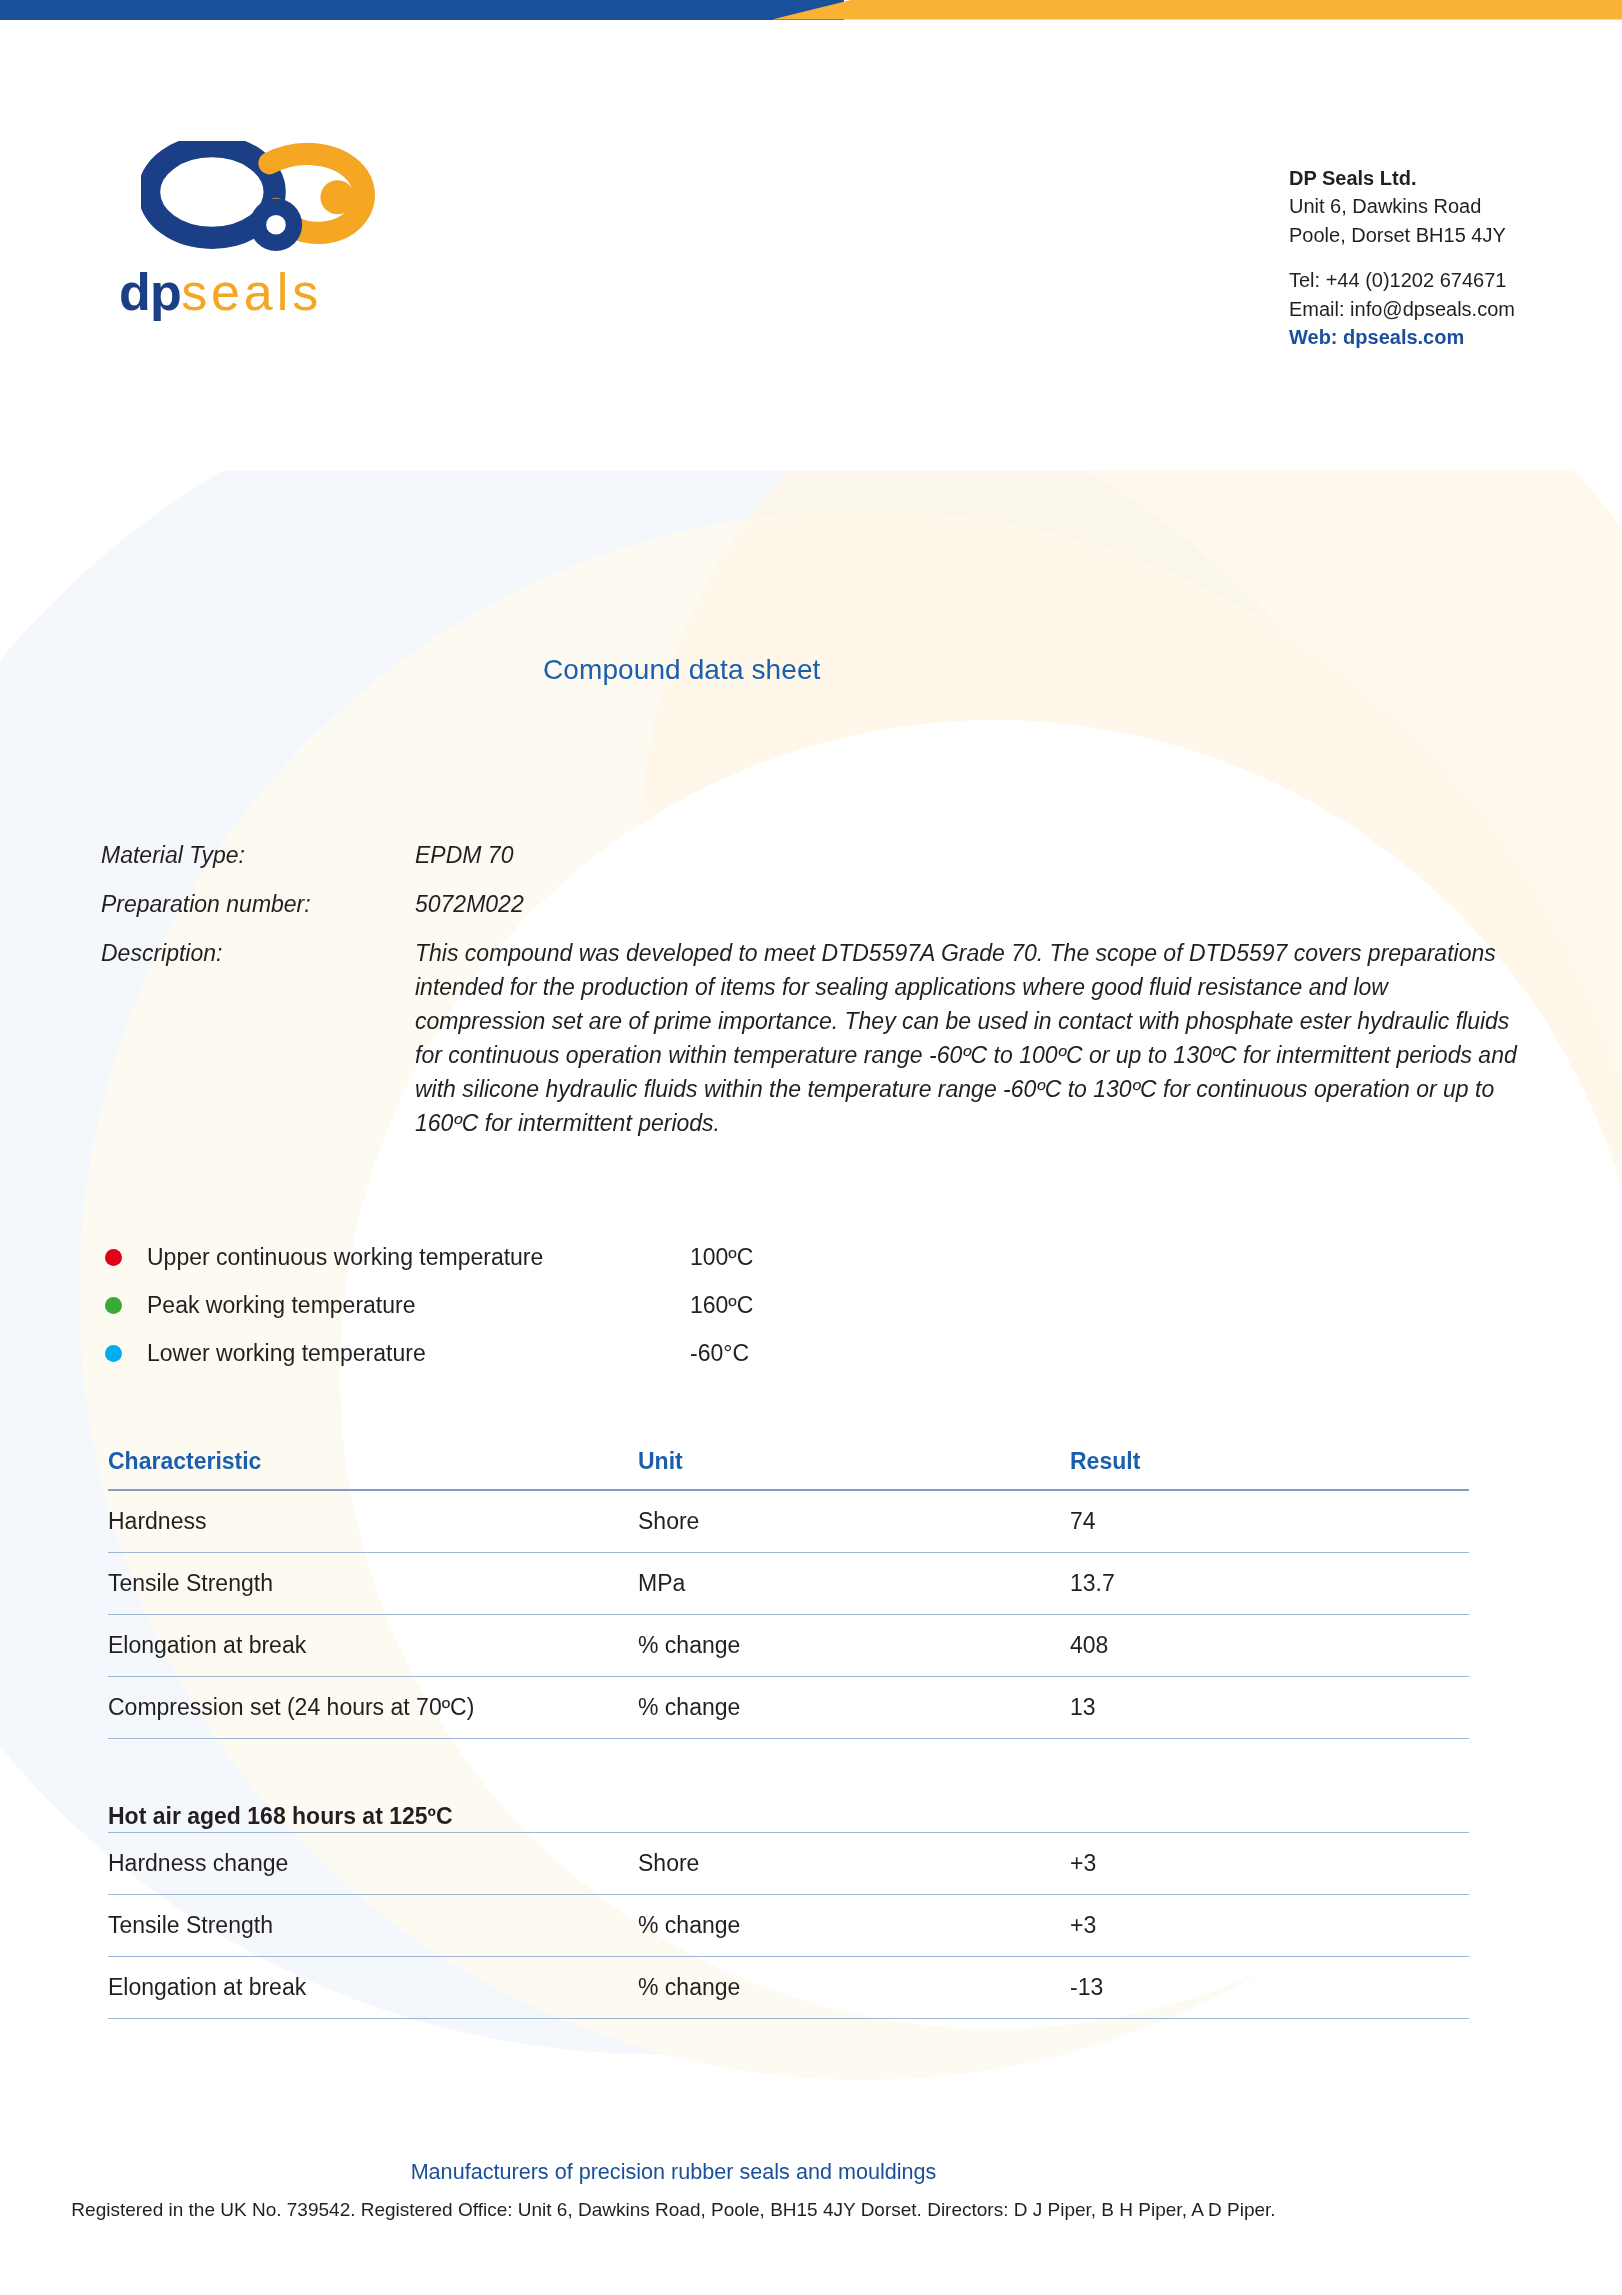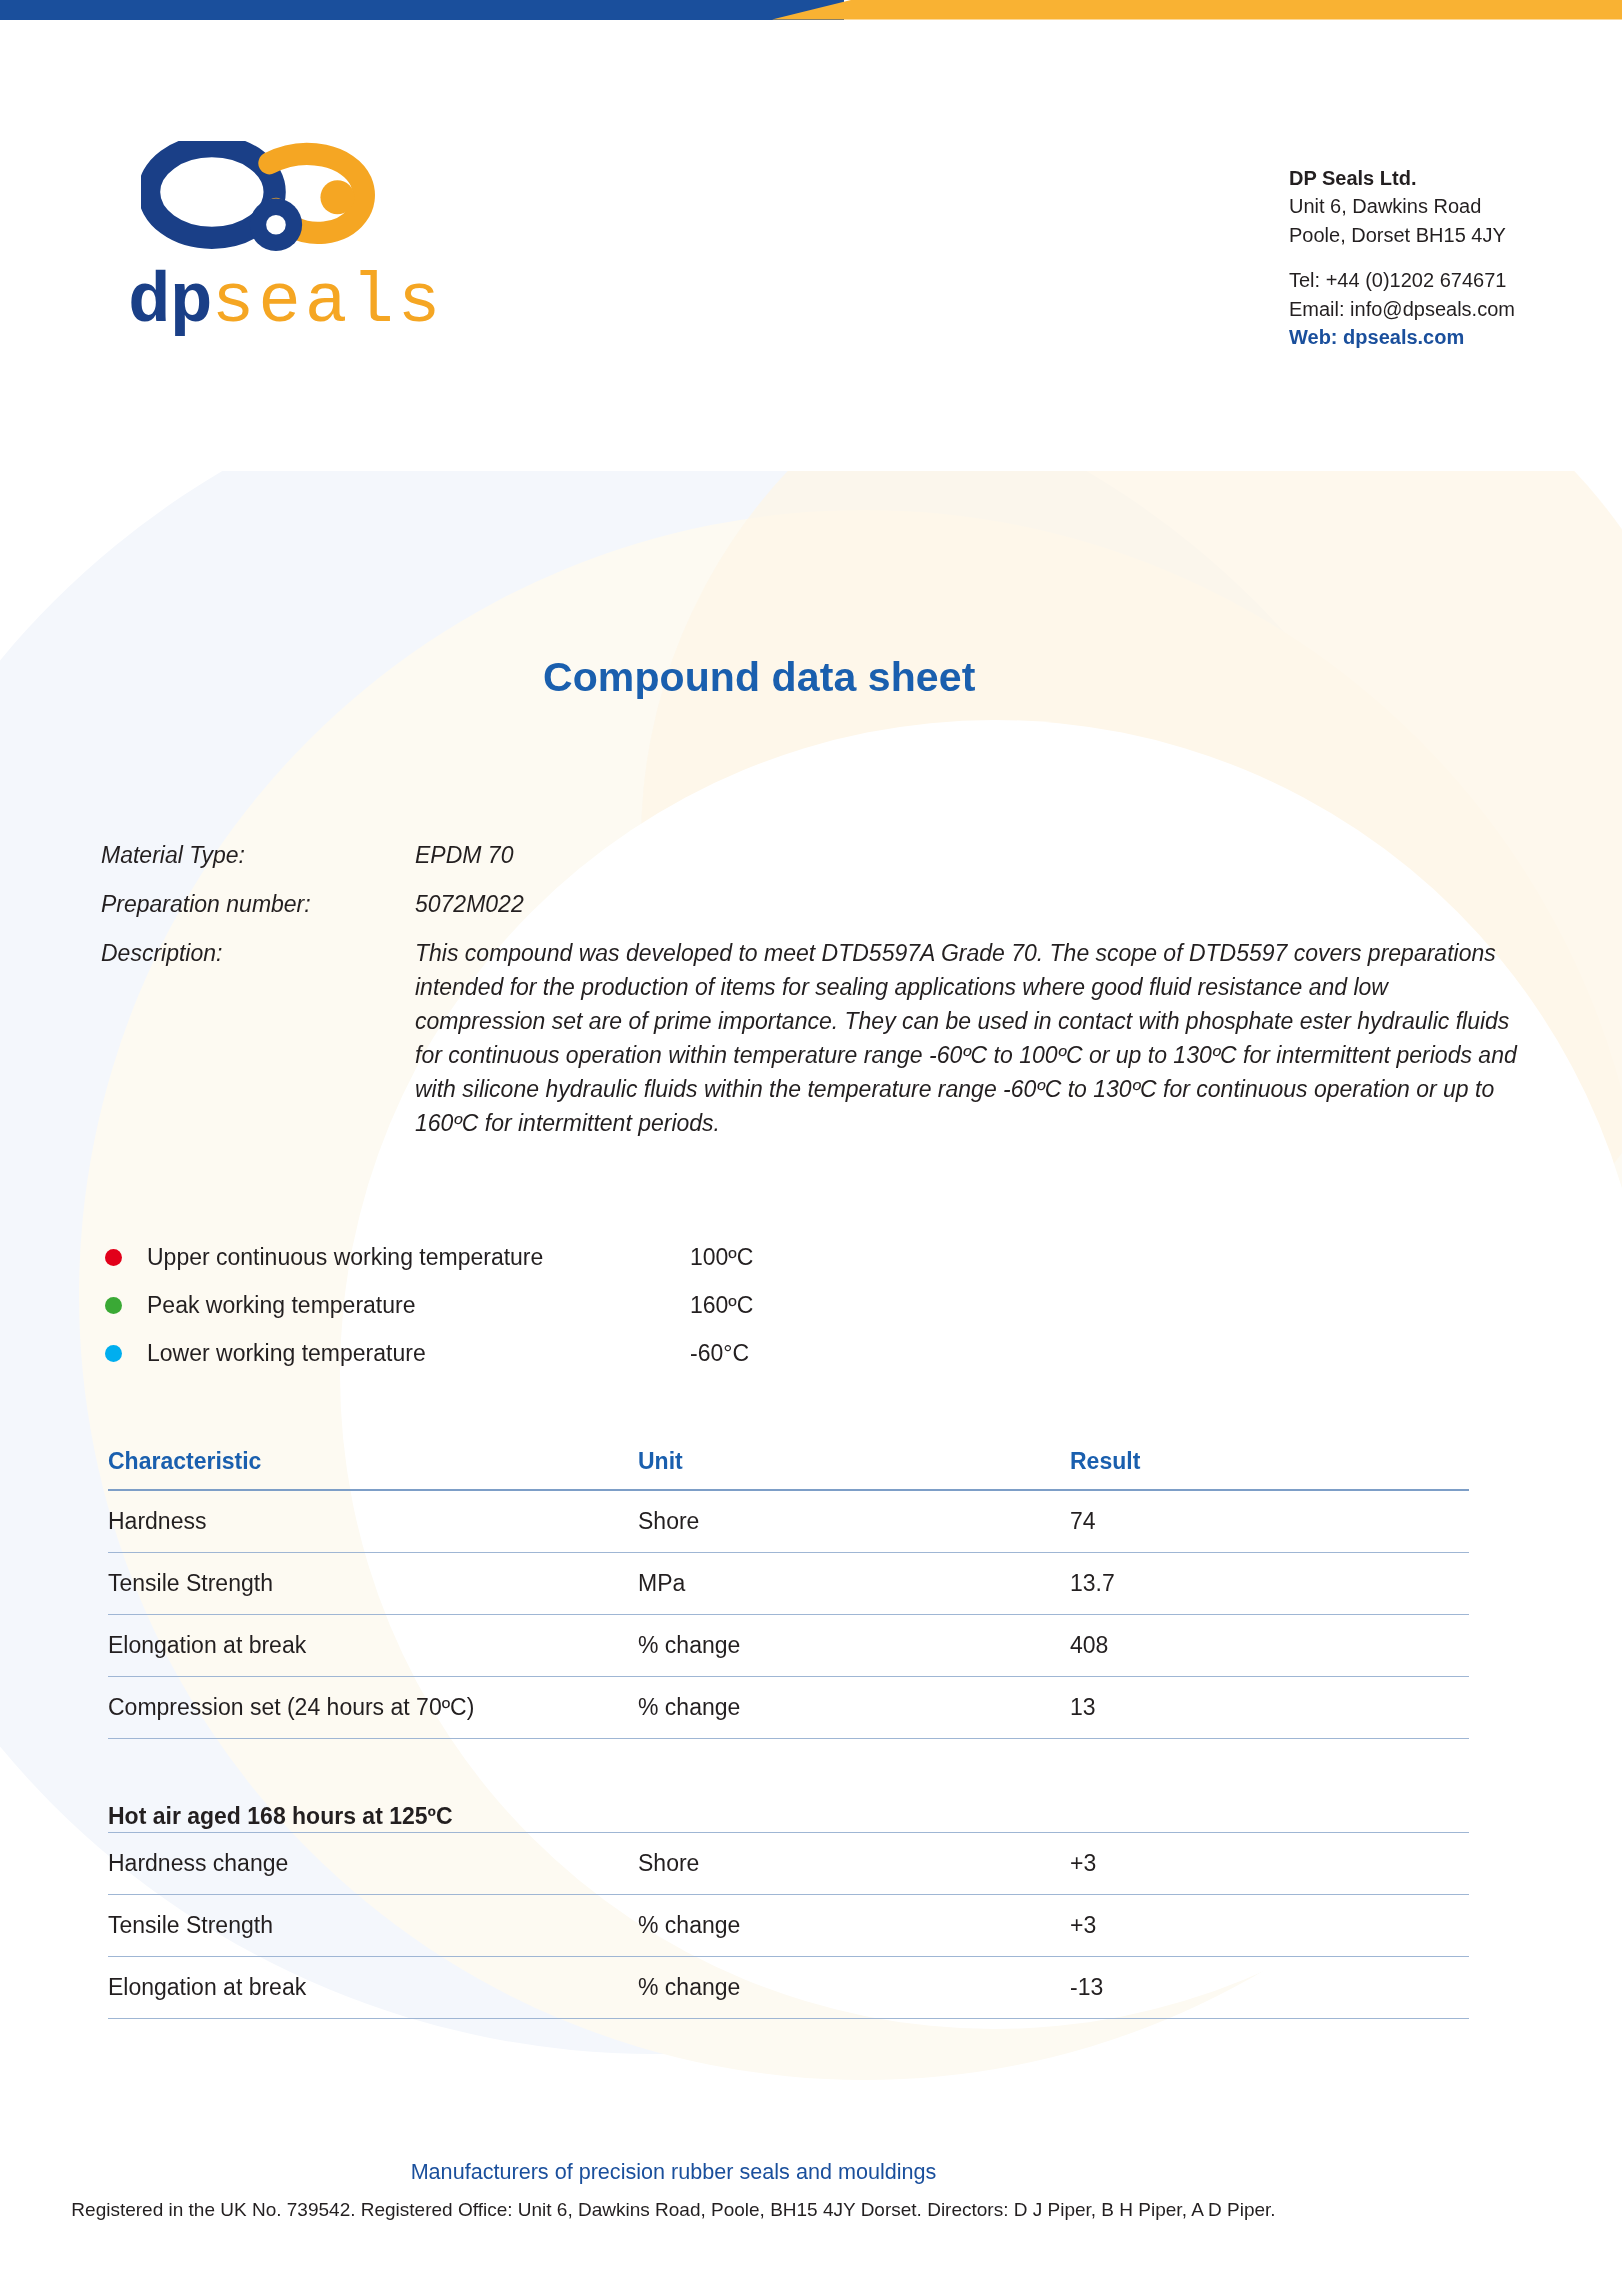--- a/index.html
+++ b/index.html
@@ -103,25 +103,24 @@
   }
   .logo .mark {
     position: absolute;
     top: 0; left: 26px;
     width: 249px;
     height: 121px;
   }
   .logo .wordmark {
     position: absolute;
     top: 121px;
-    left: 13px;
-    font-size: 71px;
+    left: 4px;
+    font-size: 52px;
     letter-spacing: -0.7px;
     font-weight: bold;
-    font-family: Liberation Mono, monospace;
   }
   .logo .wordmark .dp { color: #1a3f87; }
   .logo .wordmark .seals { color: #f5a623; font-weight: normal; letter-spacing: 3.9px; }
 
   
   .contact {
     position: absolute;
     top: 164px;
     left: 1289px;
     width: 458px;
@@ -131,22 +130,22 @@
   }
   .contact .strong { font-weight: bold; }
   .contact .gap { height: 17px; }
   .contact .web { font-weight: bold; color: #1a4f9c; }
 
   
   .doc-title {
     position: absolute;
     top: 654px;
     left: 543px;
-    font-size: 41px;
-    font-weight: bold;
+    font-size: 28px;
+    font-weight: normal;
     color: #1a5fae;
     letter-spacing: 0.1px;
     text-align: center;
   }
 
   
   .meta {
     position: absolute;
     top: 838px;
     left: 101px;

